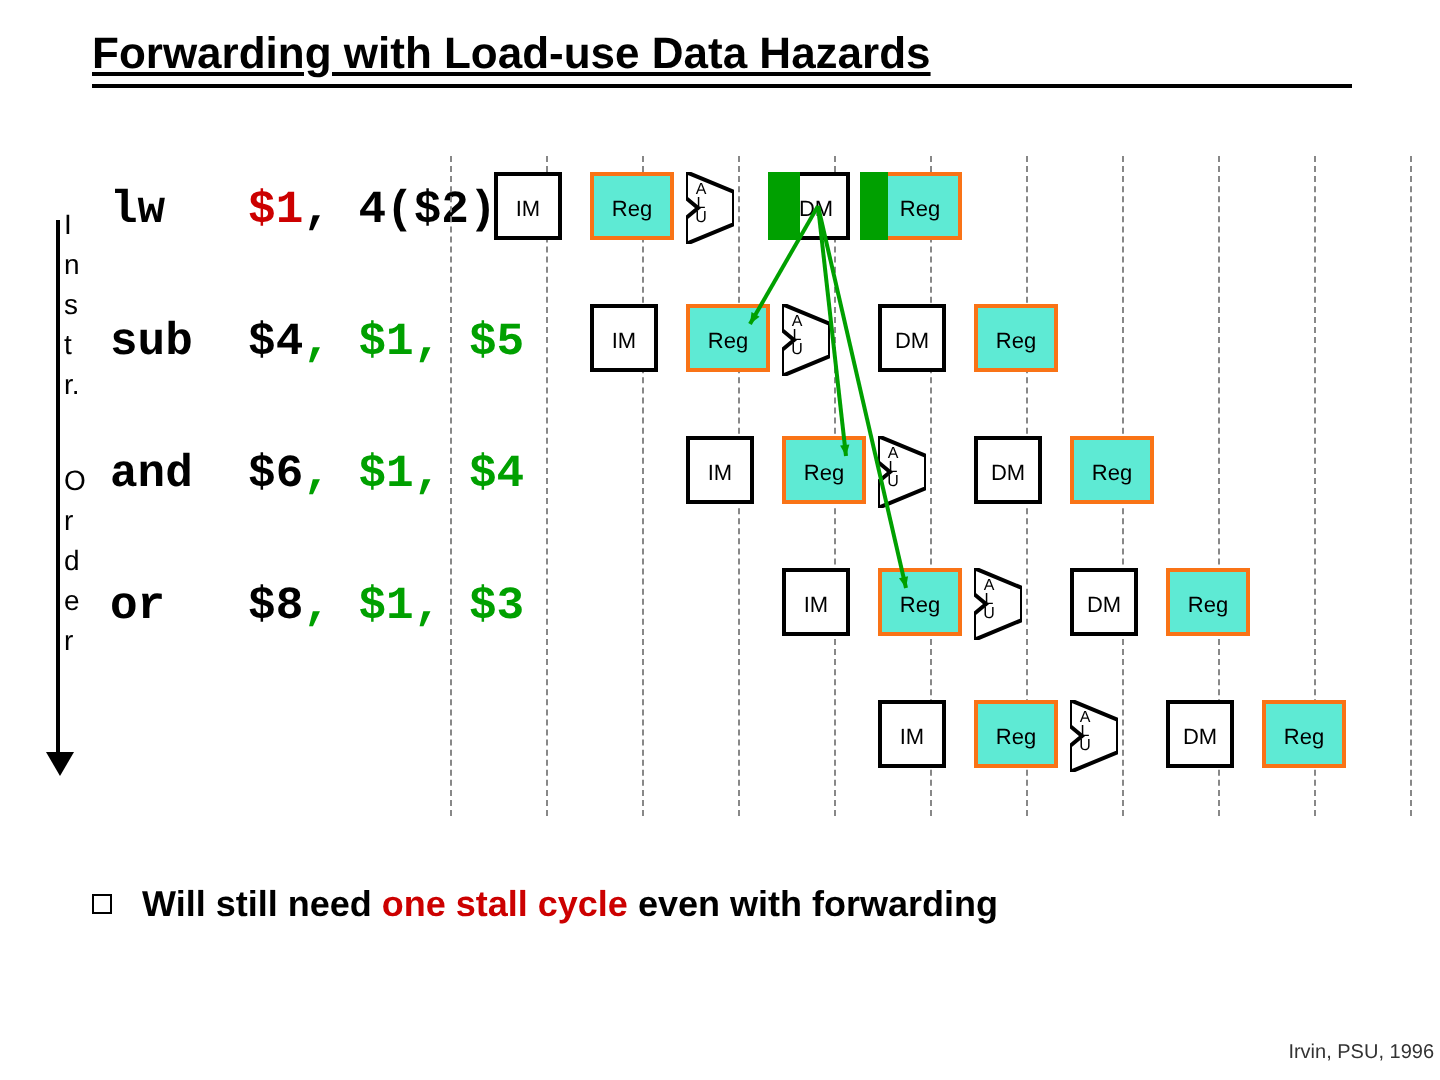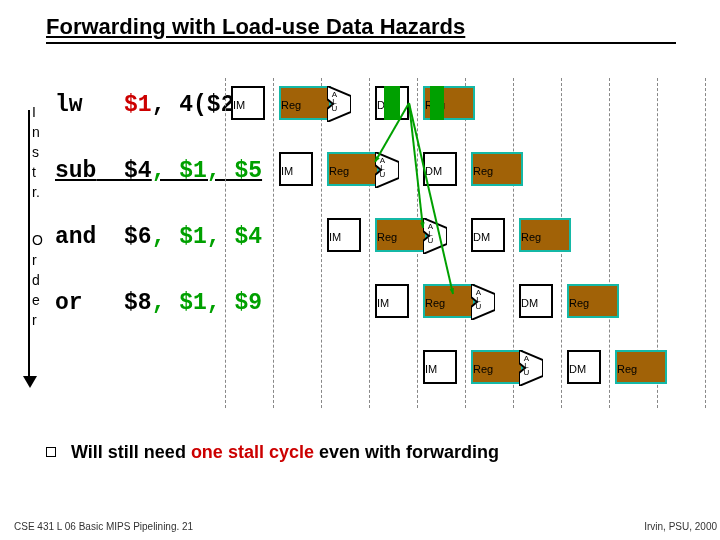--- a/index.html
+++ b/index.html
@@ -108,32 +108,33 @@
     top: 0;
     width: 0;
     height: 330px;
     border-left: 1px dashed #888;
   }
   .stage {
     position: absolute;
     width: 34px;
     height: 34px;
     font-size: 11px;
-    text-align: left;
+    text-align: center;
     line-height: 34px;
     box-sizing: border-box;
+    margin-left: 16px;
   }
   .im, .dm {
     border: 2px solid #000;
     background: #fff;
   }
   .reg {
-    border: 2px solid #14b8a6;
-    background: #a16207;
-    width: 52px;
+    border: 2px solid #f97316;
+    background: #5eead4;
+    width: 42px;
   }
   .alu {
     width: 24px;
     height: 36px;
   }
   .alu svg { position:absolute; left:0; top:0; }
   .alu .label {
     position: absolute;
     left: 3px; top: 4px;
     font-size: 8px;
@@ -169,31 +170,31 @@
     <div style="position:absolute; top:160px;">r</div>
     <div style="position:absolute; top:180px;">d</div>
     <div style="position:absolute; top:200px;">e</div>
     <div style="position:absolute; top:220px;">r</div>
   </div>
 
   <div class="instr" style="left:55px; top:92px;">
     <span>lw</span>&nbsp;&nbsp;
     <span class="dest">$1</span><span>, 4($2)</span>
   </div>
-  <div class="instr" style="left:55px; top:158px;text-decoration:underline;">
+  <div class="instr" style="left:55px; top:158px;">
     <span>sub</span>&nbsp;
     <span>$4</span><span class="src">, $1, $5</span>
   </div>
   <div class="instr" style="left:55px; top:224px;">
     <span>and</span>&nbsp;
     <span>$6</span><span class="src">, $1, $4</span>
   </div>
   <div class="instr" style="left:55px; top:290px;">
     <span>or</span>&nbsp;&nbsp;
-    <span>$8</span><span class="src">, $1, $9</span>
+    <span>$8</span><span class="src">, $1, $3</span>
   </div>
 
   <div class="diagram">
       <div class="cycle-line" style="left: 0px;"></div>
       <div class="cycle-line" style="left: 48px;"></div>
       <div class="cycle-line" style="left: 96px;"></div>
       <div class="cycle-line" style="left: 144px;"></div>
       <div class="cycle-line" style="left: 192px;"></div>
       <div class="cycle-line" style="left: 240px;"></div>
       <div class="cycle-line" style="left: 288px;"></div>
@@ -261,15 +262,14 @@
         <path d="M184,25 L228,216" class="fwdline"></path>
         <polygon points="228,216 224.48252780807385,211.13919868961645 229.03627895059898,210.0901670128044" class="fwdhead"></polygon>
       </svg>
     </div>
 
   <div class="bullet">
     <span class="sq"></span>
     <span>Will still need </span><span style="color:#c00">one stall cycle</span><span> even with forwarding</span>
   </div>
 
-  <div class="footer-l">CSE 431  L 06 Basic MIPS Pipelining. 21</div>
-  <div class="footer-r">Irvin, PSU, 2000</div>
+  <div class="footer-r">Irvin, PSU, 1996</div>
 </div>
 
 </body></html>

